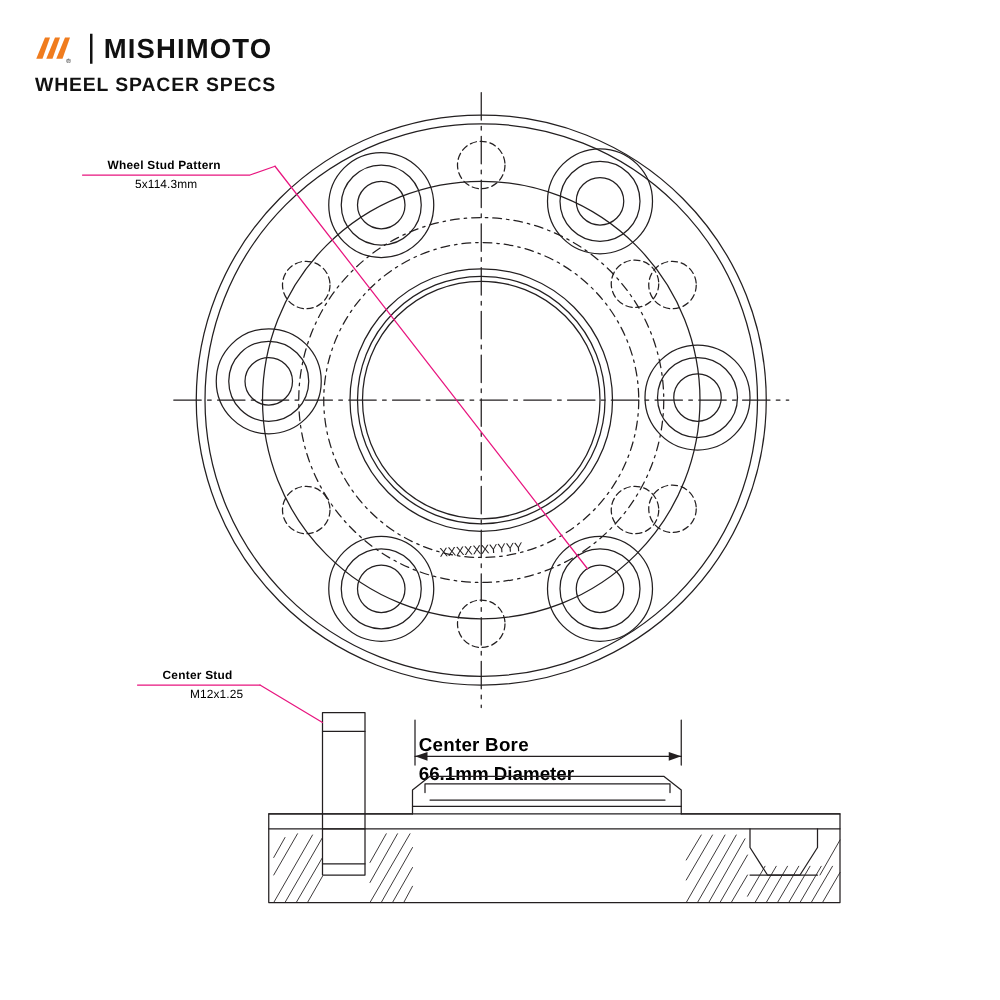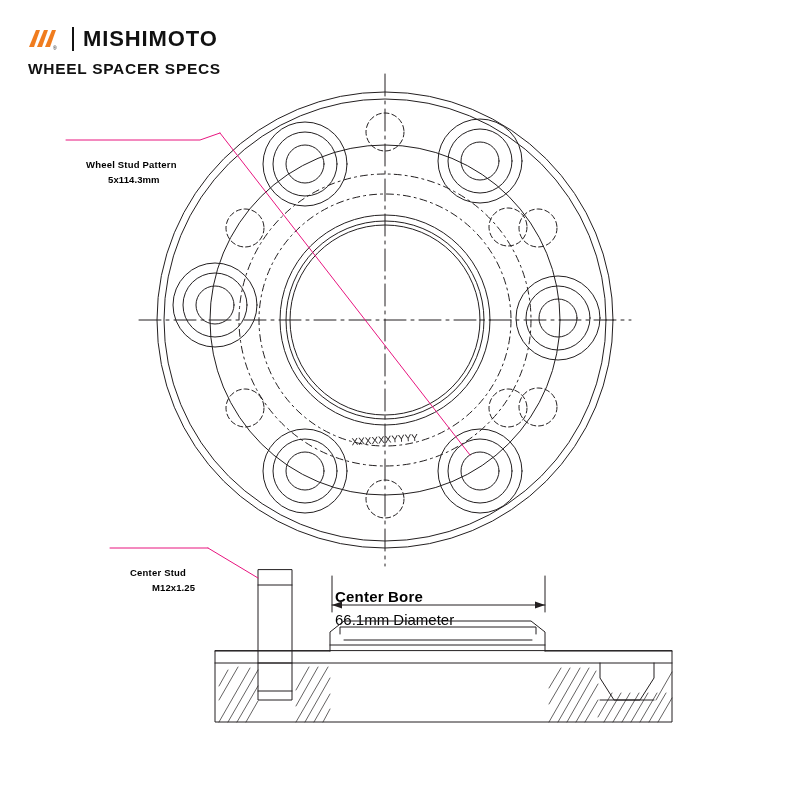--- a/index.html
+++ b/index.html
@@ -61,43 +61,42 @@
     letter-spacing: 0.7px;
     color: #111;
     margin-top: 0;
   }
 
   
   .callout {
     position: absolute;
     font-size: 9.5px;
     line-height: 1.45;
-    margin-top: 32px;
   }
   .callout .c-title {
     font-weight: bold;
     letter-spacing: 0.2px;
     padding-bottom: 1px;
   }
   .callout .c-value {
-    font-weight: bold;
+    font-weight: normal;
     letter-spacing: 0.1px;
     padding-left: 22px;
   }
   #callout-stud-pattern { left: 86px; top: 126px; }
   #callout-wheel-stud   { left: 130px; top: 534px; }
 
   .dim-label {
     position: absolute;
     text-align: left;
     font-size: 15px;
     line-height: 1.5;
   }
   .dim-label .d-title { font-weight: bold; letter-spacing: 0.2px; }
-  .dim-label .d-value { font-weight: normal; }
+  .dim-label .d-value { font-weight: bold; }
   #dim-center-bore { left: 335px; top: 586px; width: 220px; }
 
   svg { display: block; }
 </style>
 </head>
 <body>
 
 <div id="stage">
 
   <div class="header">

